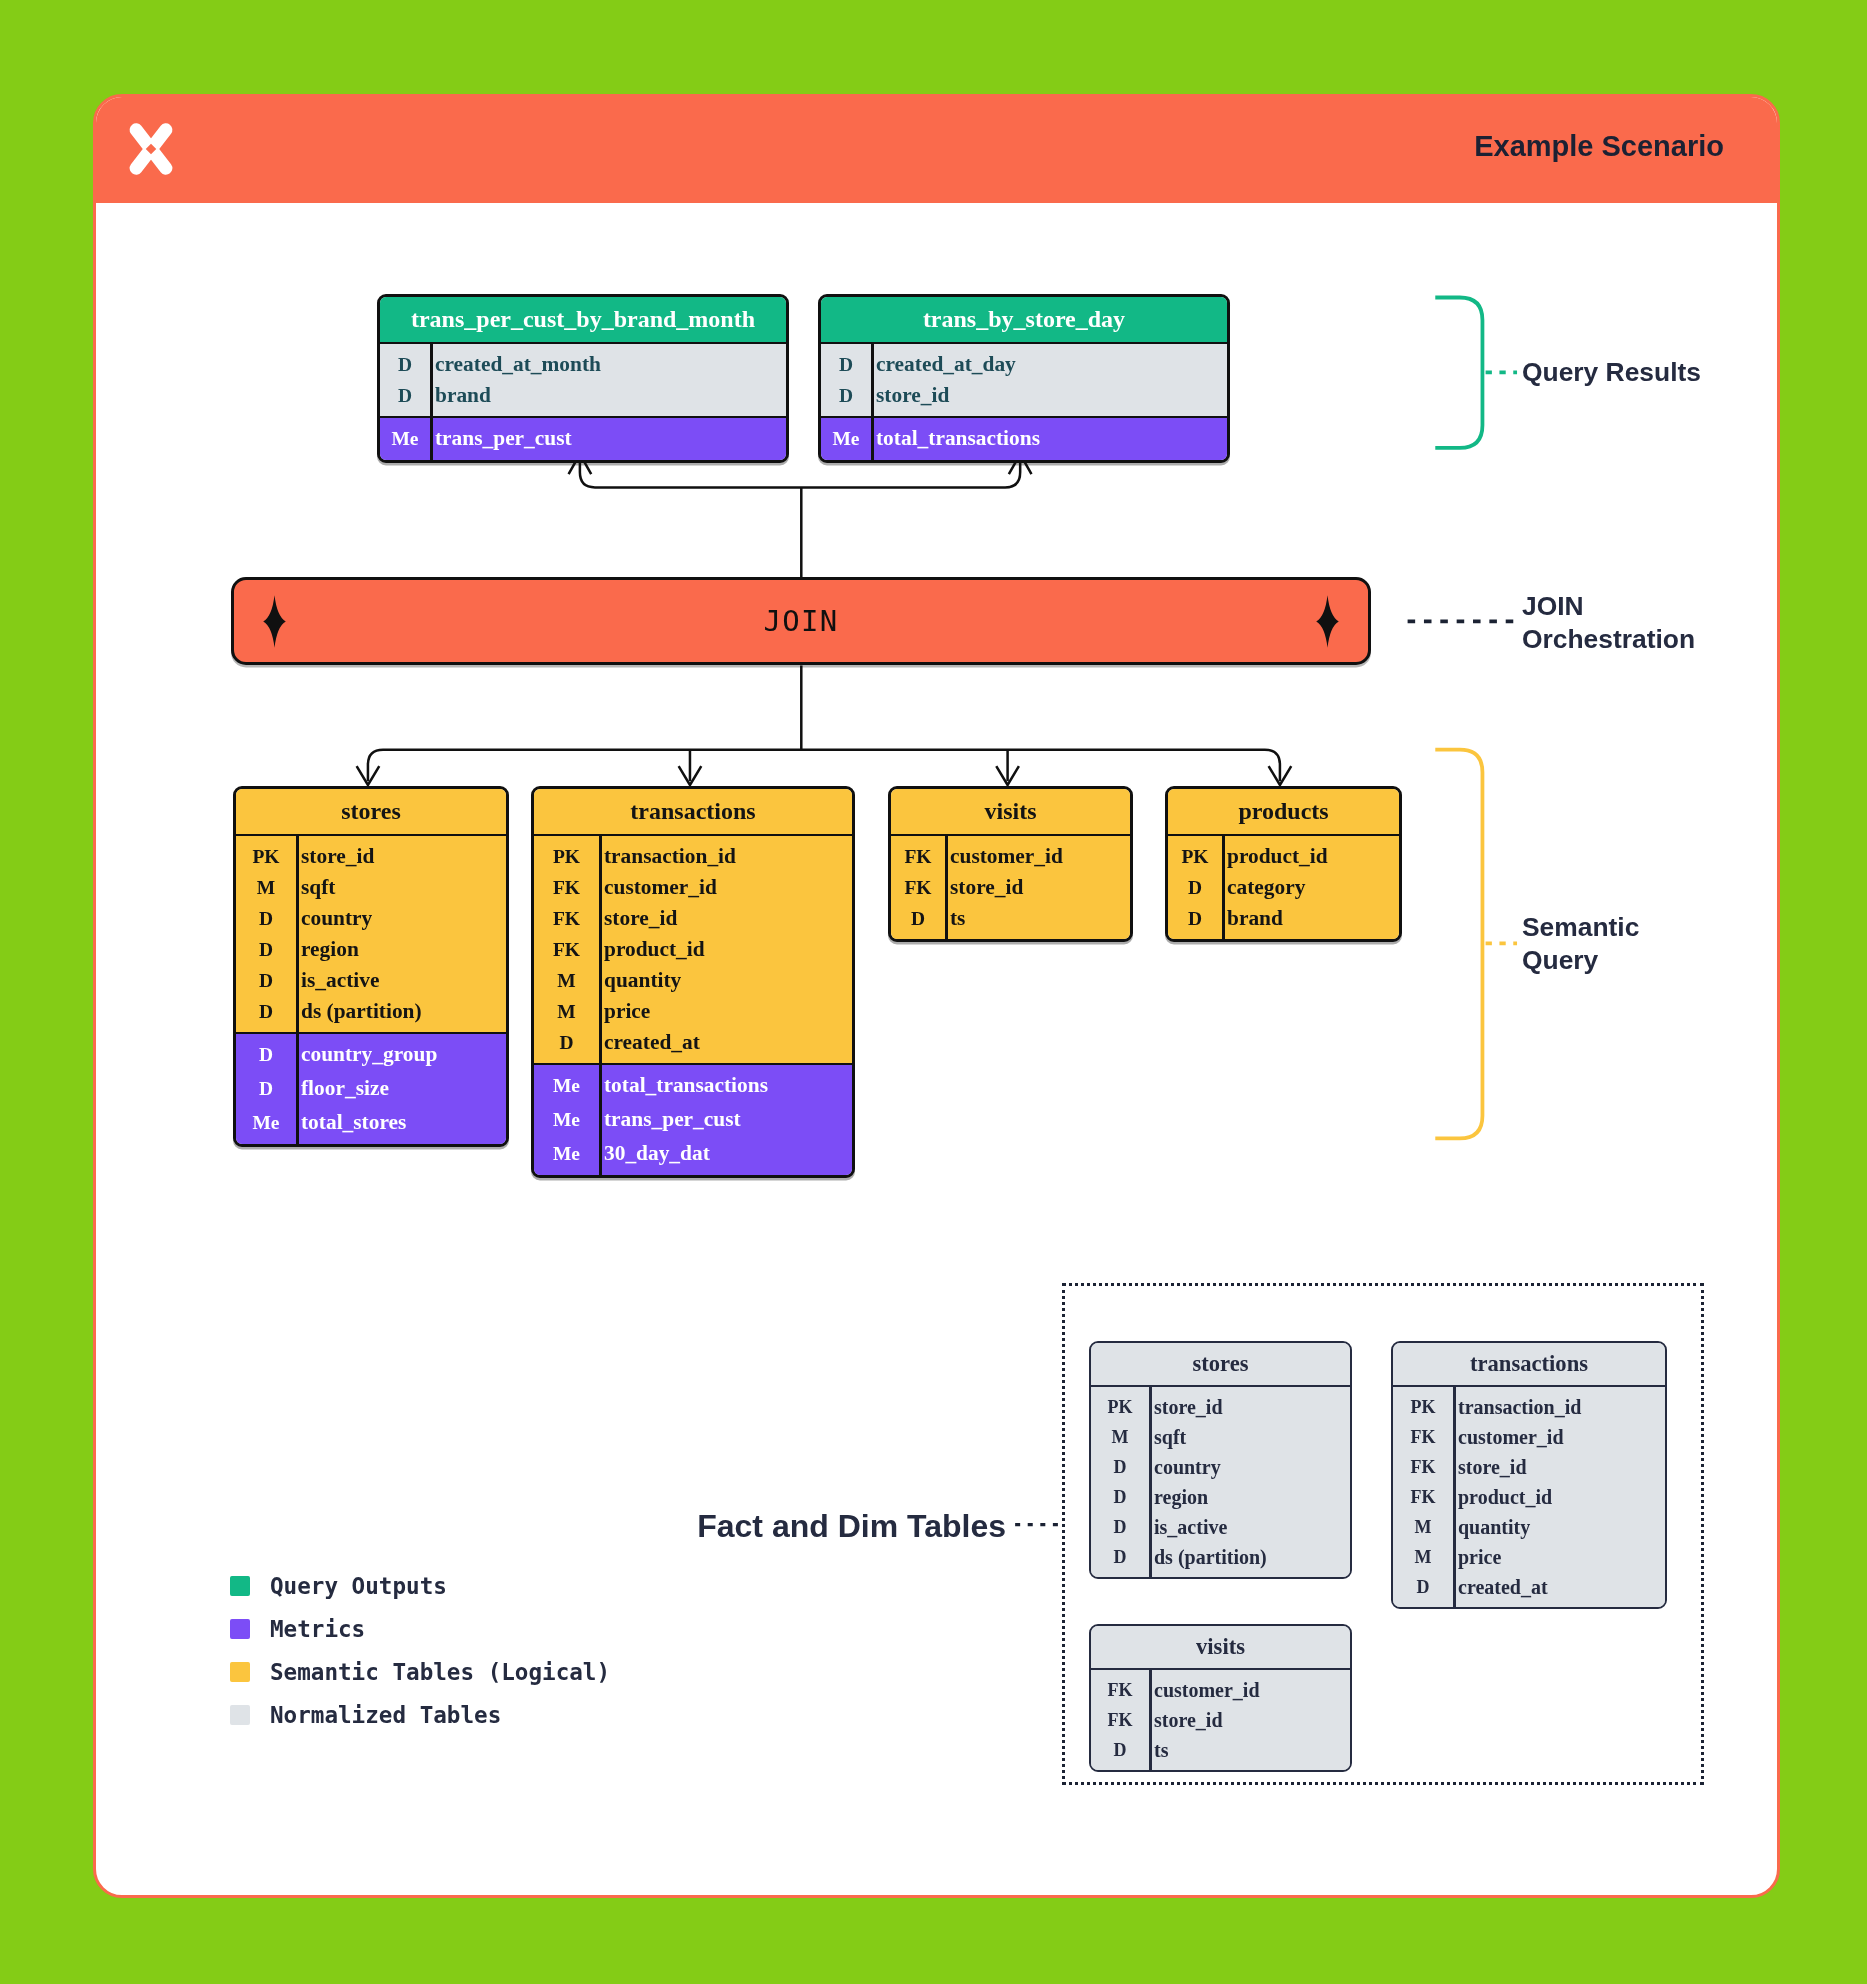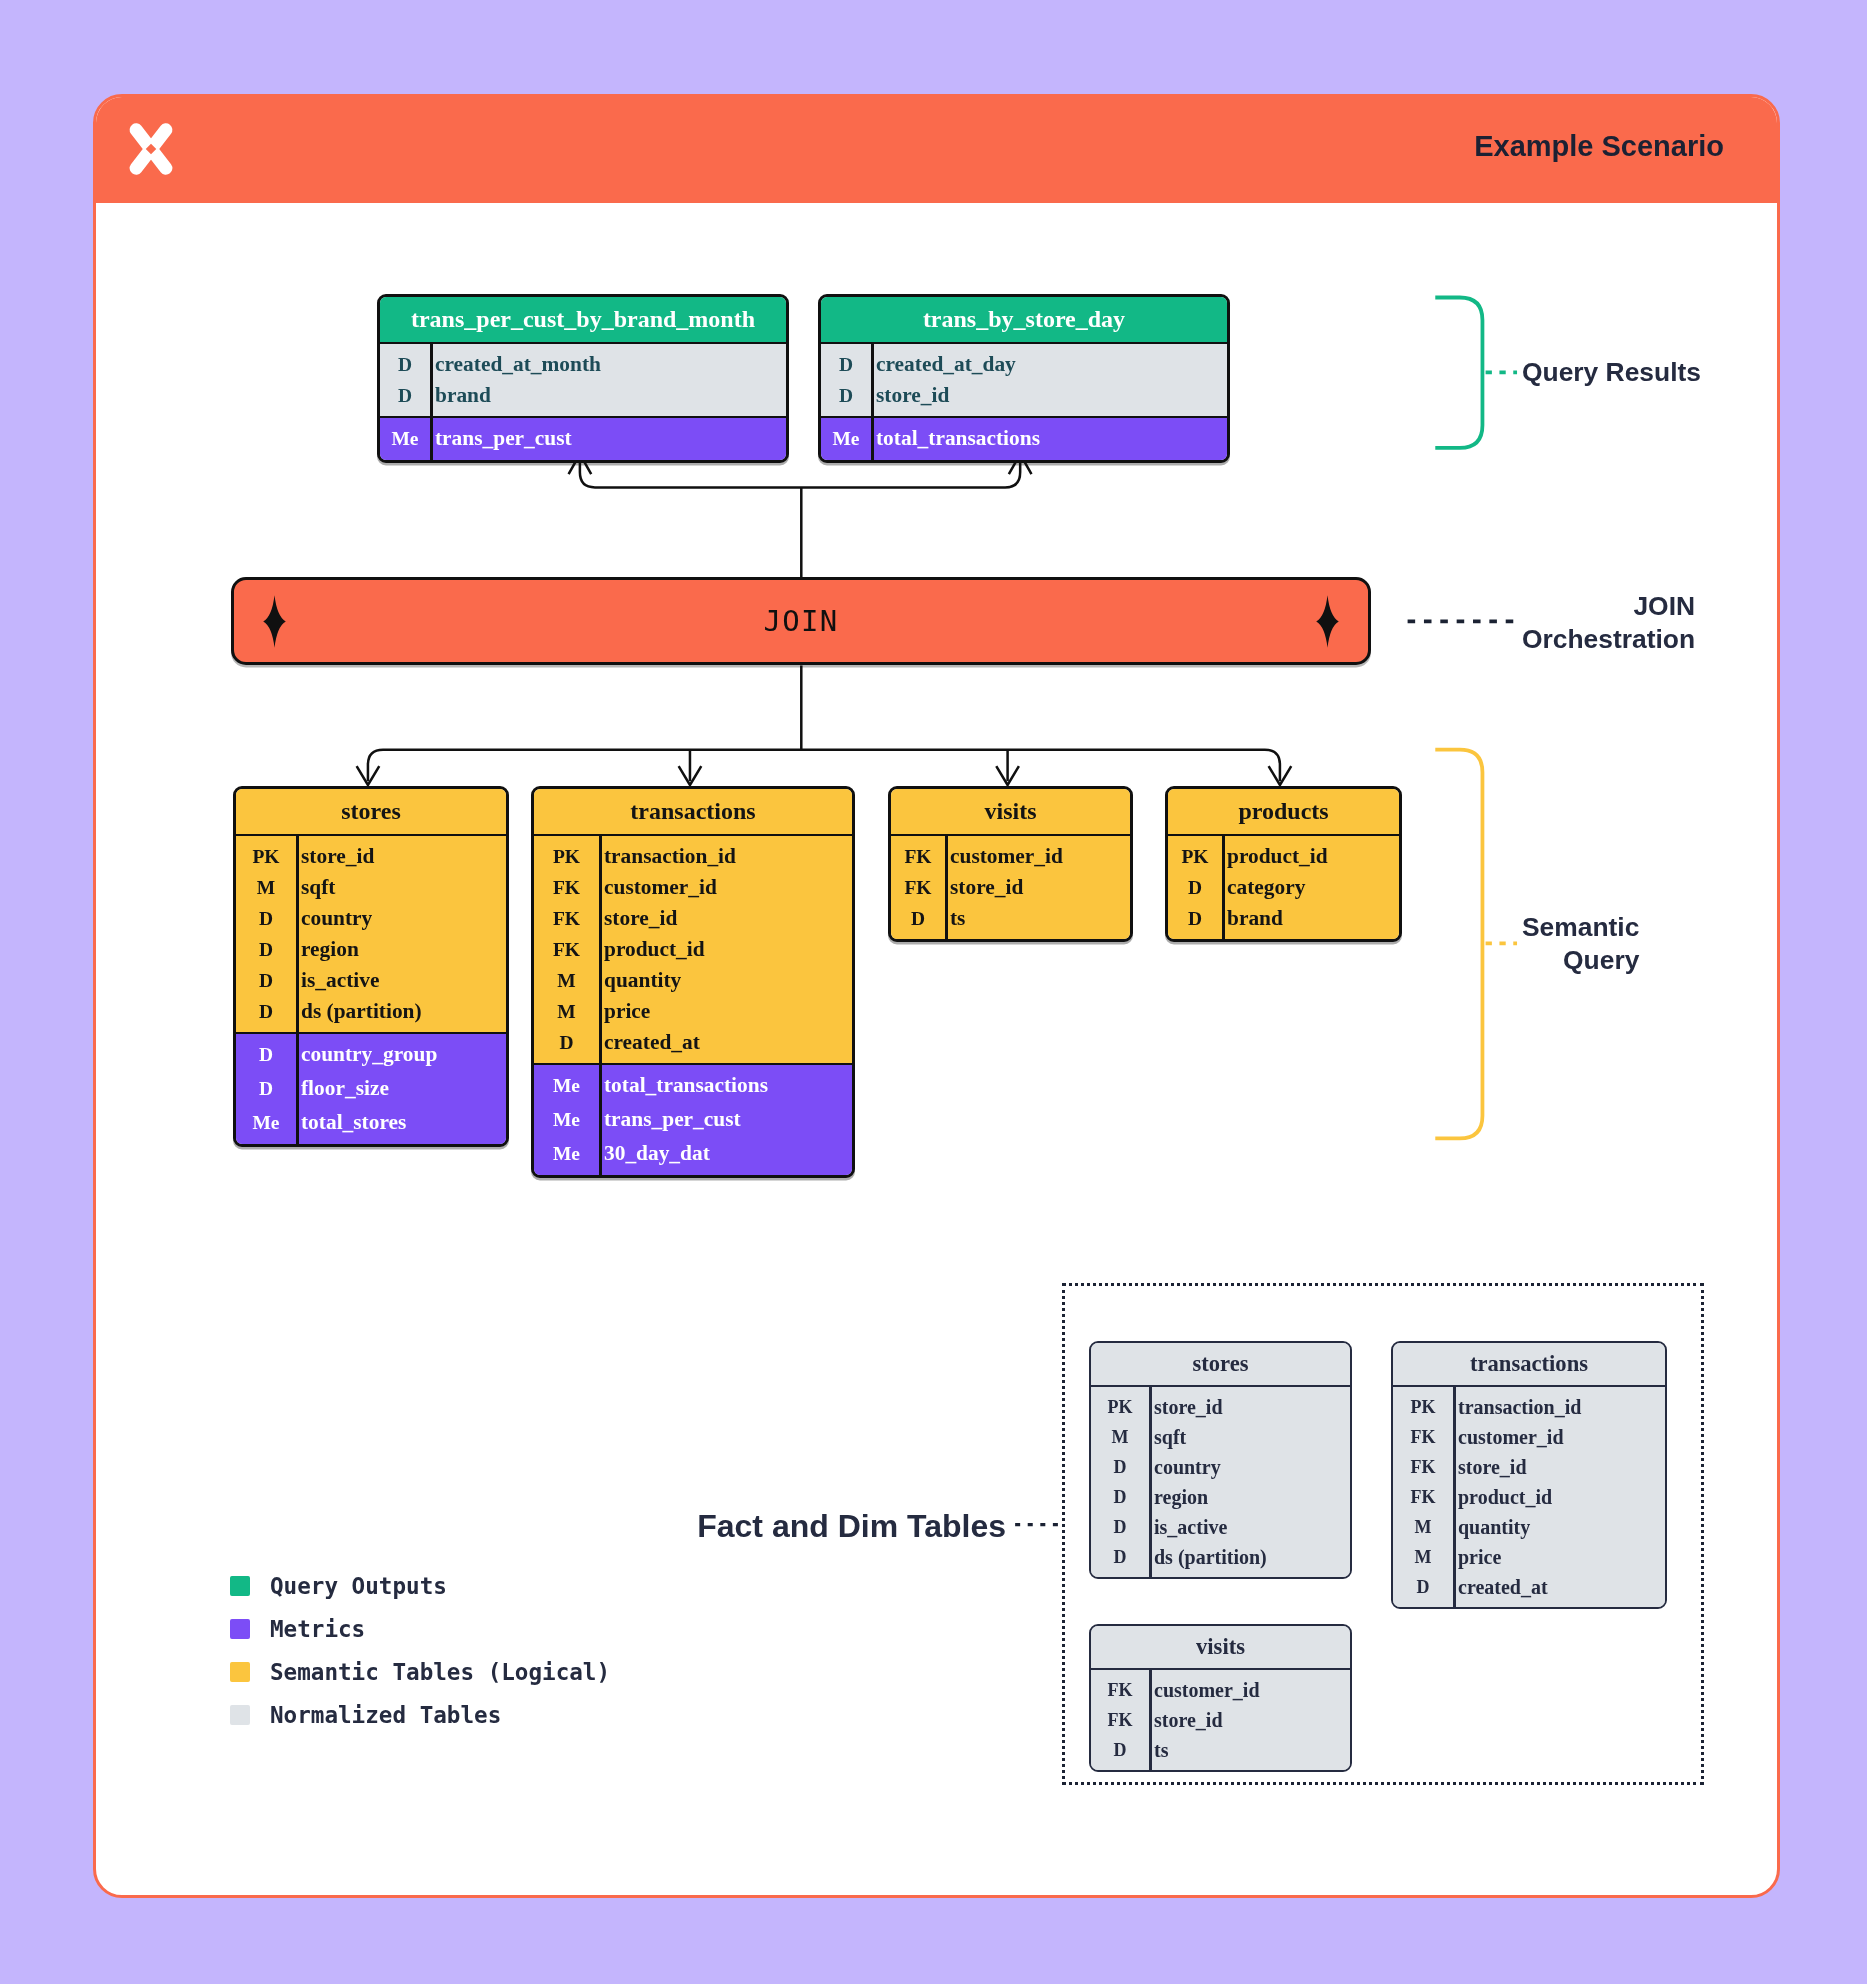--- a/index.html
+++ b/index.html
@@ -1,16 +1,16 @@
 <!DOCTYPE html>
 <html style="font-size:10px"><head>
 <meta charset="utf-8">
 <style>
   html,body{margin:0;padding:0;background:#ffffff;}
-  #canvas{position:relative;width:1868px;height:1985px;background:#c4b5fd;
+  #canvas{position:relative;width:1868px;height:1985px;background:#84cc16;
           font-family:"Liberation Sans",sans-serif;overflow:hidden;}
 
   
   .card{position:absolute;left:93px;top:94px;width:1681px;height:1798px;
         border:3.8px solid #FA6A4C;border-radius:29px;background:#ffffff;overflow:hidden;}
   .band{position:absolute;left:0;top:0;width:100%;height:106px;background:#FA6A4C;}
   .logo{position:absolute;left:24px;top:21.4px;width:62px;height:62px;}
   .title{position:absolute;top:33px;right:53px;font-size:29px;font-weight:bold;color:#1c2133;}
 
   
@@ -44,21 +44,21 @@
   .gray .ekey{font-size:18px;}
 
   
   .join{position:absolute;left:231px;top:577px;width:1140px;height:88px;background:#FA6A4C;
         border:3.8px solid #101010;border-radius:15px;display:flex;align-items:center;
         justify-content:space-between;padding:0 28px;box-sizing:border-box;z-index:2;
         box-shadow:0 2.5px 0 rgba(16,16,16,.3);}
   .join .jlabel{font-family:"DejaVu Sans Mono",monospace;font-size:29px;color:#101010;letter-spacing:1.3px;}
 
   
-  .annot{position:absolute;font-weight:bold;color:#252B40;z-index:2;font-size:26.4px;line-height:33px;text-align:right;}
+  .annot{position:absolute;font-weight:bold;color:#252B40;z-index:2;font-size:26.4px;line-height:33px;}
   .factlabel{position:absolute;left:629px;width:377px;top:1508px;text-align:right;
              font-size:32px;font-weight:bold;color:#252B40;z-index:2;}
 
   
   .factbox{position:absolute;left:1062px;top:1283px;width:642px;height:502px;
            border:3.1px dotted #1b2233;box-sizing:border-box;z-index:1;}
 
   
   .legend{position:absolute;left:230px;top:1576px;z-index:2;}
   .lg-item{display:flex;align-items:center;height:20px;margin-bottom:23px;}

